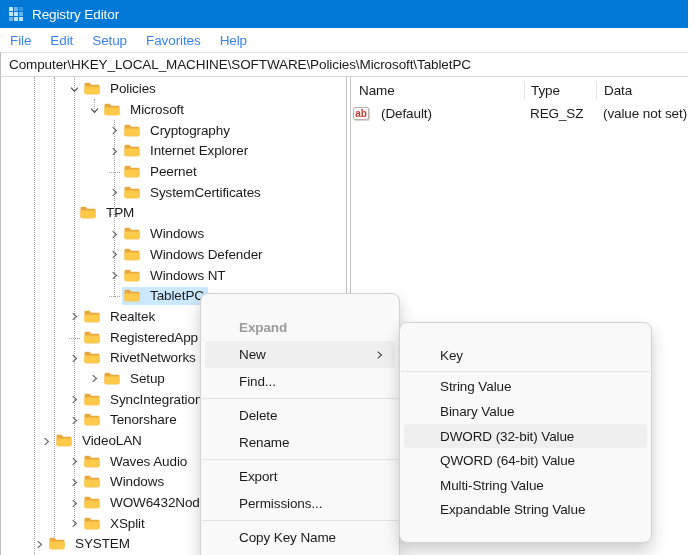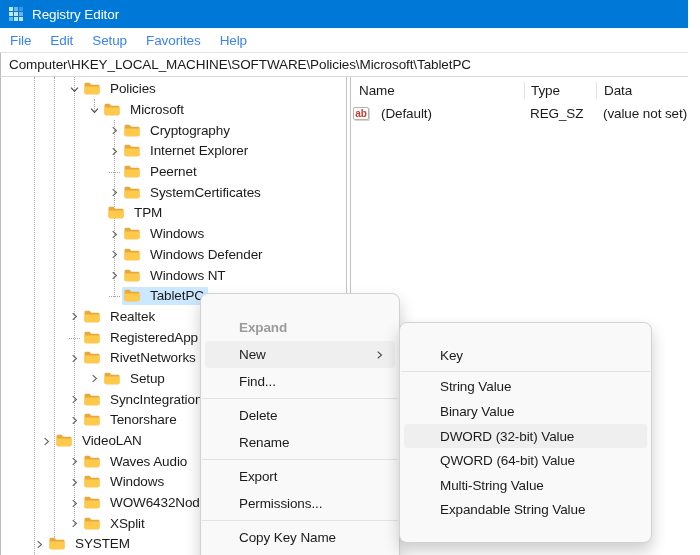--- a/index.html
+++ b/index.html
@@ -200,21 +200,21 @@
             <span class="node">
               <span style="display: flex; margin-right: 5px;">
                 <svg width="16" height="13" viewBox="0 0 16 13">
                   <path d="M0.5 2.2 Q0.5 0.8 1.9 0.8 L5.6 0.8 L7.2 2.8 L14.1 2.8 Q15.5 2.8 15.5 4.2 L15.5 10.8 Q15.5 12.2 14.1 12.2 L1.9 12.2 Q0.5 12.2 0.5 10.8 Z" fill="#E9A83C"></path>
                   <path d="M0.5 4.6 L15.5 4.6 L15.5 10.8 Q15.5 12.2 14.1 12.2 L1.9 12.2 Q0.5 12.2 0.5 10.8 Z" fill="#FFC94A"></path>
                 </svg>
               </span>
               <span>SystemCertificates</span>
             </span>
           </div>
-          <div class="trow" style="padding-left: 92px;">
+          <div class="trow" style="padding-left: 64px;">
             <span class="chev"></span>
             <span class="node">
               <span style="display: flex; margin-right: 5px;">
                 <svg width="16" height="13" viewBox="0 0 16 13">
                   <path d="M0.5 2.2 Q0.5 0.8 1.9 0.8 L5.6 0.8 L7.2 2.8 L14.1 2.8 Q15.5 2.8 15.5 4.2 L15.5 10.8 Q15.5 12.2 14.1 12.2 L1.9 12.2 Q0.5 12.2 0.5 10.8 Z" fill="#E9A83C"></path>
                   <path d="M0.5 4.6 L15.5 4.6 L15.5 10.8 Q15.5 12.2 14.1 12.2 L1.9 12.2 Q0.5 12.2 0.5 10.8 Z" fill="#FFC94A"></path>
                 </svg>
               </span>
               <span>TPM</span>
             </span>

